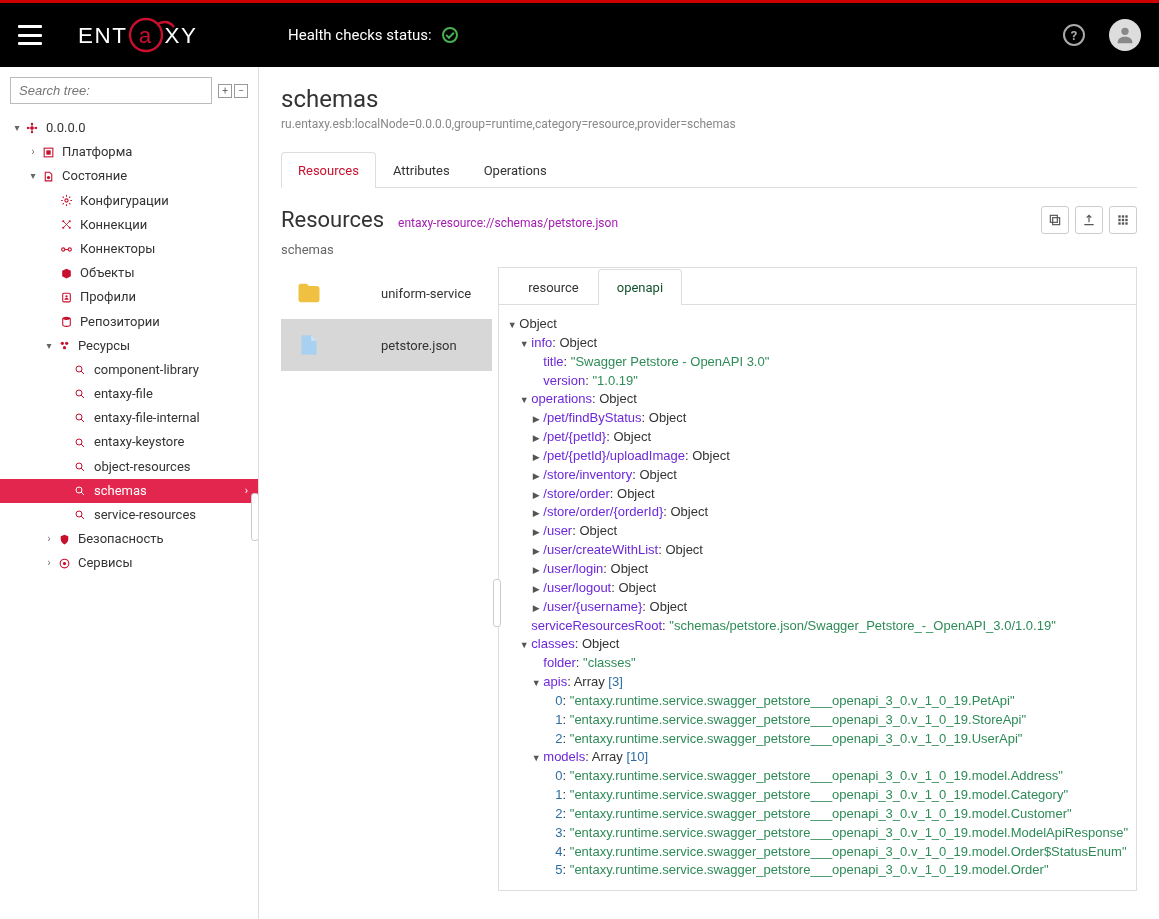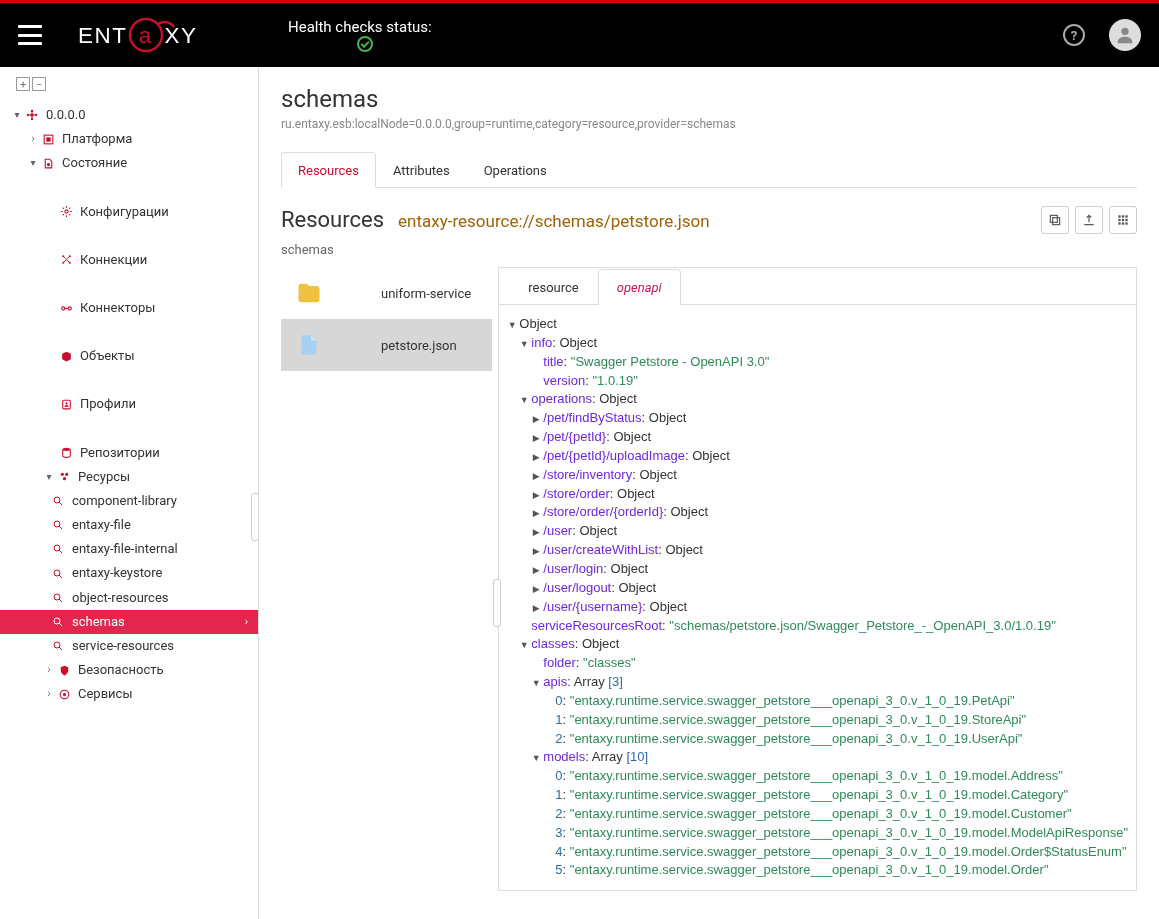--- a/index.html
+++ b/index.html
@@ -4,21 +4,21 @@
 <style>
 * { box-sizing: border-box; margin: 0; padding: 0; }
 body { font-family: -apple-system, BlinkMacSystemFont, "Segoe UI", Roboto, sans-serif; font-size: 13px; color: #333; background: #fff; }
 
 
 .topbar { height: 67px; background: #000; border-top: 3px solid #c00; display: flex; align-items: center; padding: 0 18px; color: #fff; }
 .hamburger { width: 24px; height: 20px; display: flex; flex-direction: column; justify-content: space-between; cursor: pointer; margin-right: 20px; }
 .hamburger span { display: block; height: 3px; background: #fff; border-radius: 1px; }
 .logo { display: flex; align-items: center; margin-right: 50px; height: 40px; margin-left: 16px; }
 .logo svg { height: 44px; }
-.health { display: flex; align-items: center; font-size: 15px; flex-direction: column; }
+.health { display: flex; align-items: center; font-size: 15px; }
 .health-icon { width: 16px; height: 16px; border-radius: 50%; border: 2px solid #4caf50; display: inline-flex; align-items: center; justify-content: center; margin-left: 10px; }
 .health-icon::after { content: ""; width: 6px; height: 3px; border-left: 2px solid #4caf50; border-bottom: 2px solid #4caf50; transform: rotate(-45deg); margin-top: -2px; }
 .top-right { margin-left: auto; display: flex; align-items: center; gap: 24px; }
 .help-icon { width: 22px; height: 22px; border-radius: 50%; border: 2px solid #aaa; display: flex; align-items: center; justify-content: center; color: #aaa; font-weight: bold; font-size: 13px; cursor: pointer; }
 .avatar { width: 32px; height: 32px; border-radius: 50%; background: #ddd; display: flex; align-items: center; justify-content: center; cursor: pointer; }
 .avatar svg { width: 22px; height: 22px; fill: #888; }
 
 
 .layout { display: flex; height: calc(100vh - 67px); }
 .sidebar { width: 259px; border-right: 1px solid #ddd; padding: 10px 0; overflow-y: auto; position: relative; }
@@ -38,47 +38,47 @@
 .tree-node.selected .node-icon { filter: brightness(5); }
 .caret { width: 10px; font-size: 10px; color: #666; display: inline-block; text-align: center; margin-right: 2px; }
 .node-icon { width: 16px; height: 16px; display: inline-flex; align-items: center; justify-content: center; margin-right: 6px; }
 .node-icon.red svg { fill: #c8102e; }
 .node-chevron { margin-left: auto; margin-right: 10px; font-size: 11px; }
 
 
 .lvl0 { padding-left: 12px; }
 .lvl1 { padding-left: 28px; }
 .lvl2 { padding-left: 44px; }
-.lvl3 { padding-left: 58px; margin-top: 24px; }
-.lvl4 { padding-left: 50px; }
+.lvl3 { padding-left: 58px; }
+.lvl4 { padding-left: 72px; }
 
 
 h1.page-title { font-size: 24px; font-weight: 400; color: #333; margin-bottom: 4px; }
 .subtitle { font-size: 12px; color: #888; margin-bottom: 20px; }
 .tabs { border-bottom: 1px solid #ddd; display: flex; margin-bottom: 18px; }
 .tab { padding: 10px 16px; cursor: pointer; border: 1px solid transparent; border-bottom: none; position: relative; top: 1px; }
 .tab.active { border-color: #ddd; background: #fff; color: #c8102e; border-radius: 4px 4px 0 0; }
 .section-header { display: flex; align-items: baseline; margin-bottom: 8px; }
 .section-title { font-size: 22px; font-weight: 400; margin-right: 14px; }
-.section-path { font-size: 17px; color: #a16207; }
+.section-path { font-size: 12px; color: #a21caf; }
 .section-buttons { margin-left: auto; display: flex; gap: 6px; }
 .btn { width: 28px; height: 28px; border: 1px solid #ccc; background: #fff; border-radius: 3px; display: flex; align-items: center; justify-content: center; cursor: pointer; font-size: 13px; color: #555; }
 .btn svg { width: 14px; height: 14px; fill: #555; }
 .crumb { font-size: 13px; color: #666; margin-bottom: 10px; }
 
 
 .res-split { display: flex; gap: 6px; }
 .res-list { width: 312px; }
 .res-item { display: flex; align-items: center; padding: 12px 14px; cursor: pointer; gap: 36px; }
 .res-item.selected { background: #d7d7d7; }
 .res-icon { width: 28px; height: 28px; margin-right: 22px; display: flex; align-items: center; justify-content: center; }
 .res-detail { flex: 1; border: 1px solid #ddd; position: relative; display: flex; flex-direction: column; }
 .detail-tabs { display: flex; border-bottom: 1px solid #ddd; padding: 0 10px; }
 .detail-tab { padding: 10px 18px; cursor: pointer; border: 1px solid transparent; border-bottom: none; position: relative; top: 1px; border-radius: 4px 4px 0 0; }
-.detail-tab.active { border-color: #ddd; background: #fff; color: #be185d; font-style: italic; }
+.detail-tab.active { border-color: #ddd; background: #fff; color: #14532d; }
 .json-view { padding: 10px 8px; font-family: Arial, sans-serif; font-size: 13px; line-height: 1.45; overflow-y: scroll; flex: 1; max-height: 612px; }
 .jrow { white-space: nowrap; }
 .jtoggle { display: inline-block; width: 10px; text-align: center; font-size: 9px; color: #555; margin-right: 2px; }
 .jkey { color: #6d28d9; }
 .jtype { color: #333; }
 .jstr { color: #2e8b57; }
 .jidx { color: #2d6ca2; }
 .jcount { color: #2d6ca2; }
 .pl1 { padding-left: 12px; }
 .pl2 { padding-left: 24px; }
@@ -114,20 +114,21 @@
           <circle cx="12" cy="8" r="4"></circle>
           <path d="M4 20c0-4 4-6 8-6s8 2 8 6v1H4z"></path>
         </svg>
     </div>
   </div>
 </div>
 
 <div class="layout">
   <div class="sidebar">
     <div class="searchbox">
+      <input type="text" placeholder="Search tree:" style="">
       <div class="tree-tools">
         <div class="tree-tool">+</div>
         <div class="tree-tool">−</div>
       </div>
     </div>
     <div class="tree">
       <div class="tree-node lvl0">
         <span class="caret">▾</span>
         <span class="node-icon red">
             <svg viewBox="0 0 24 24" width="14" height="14">

